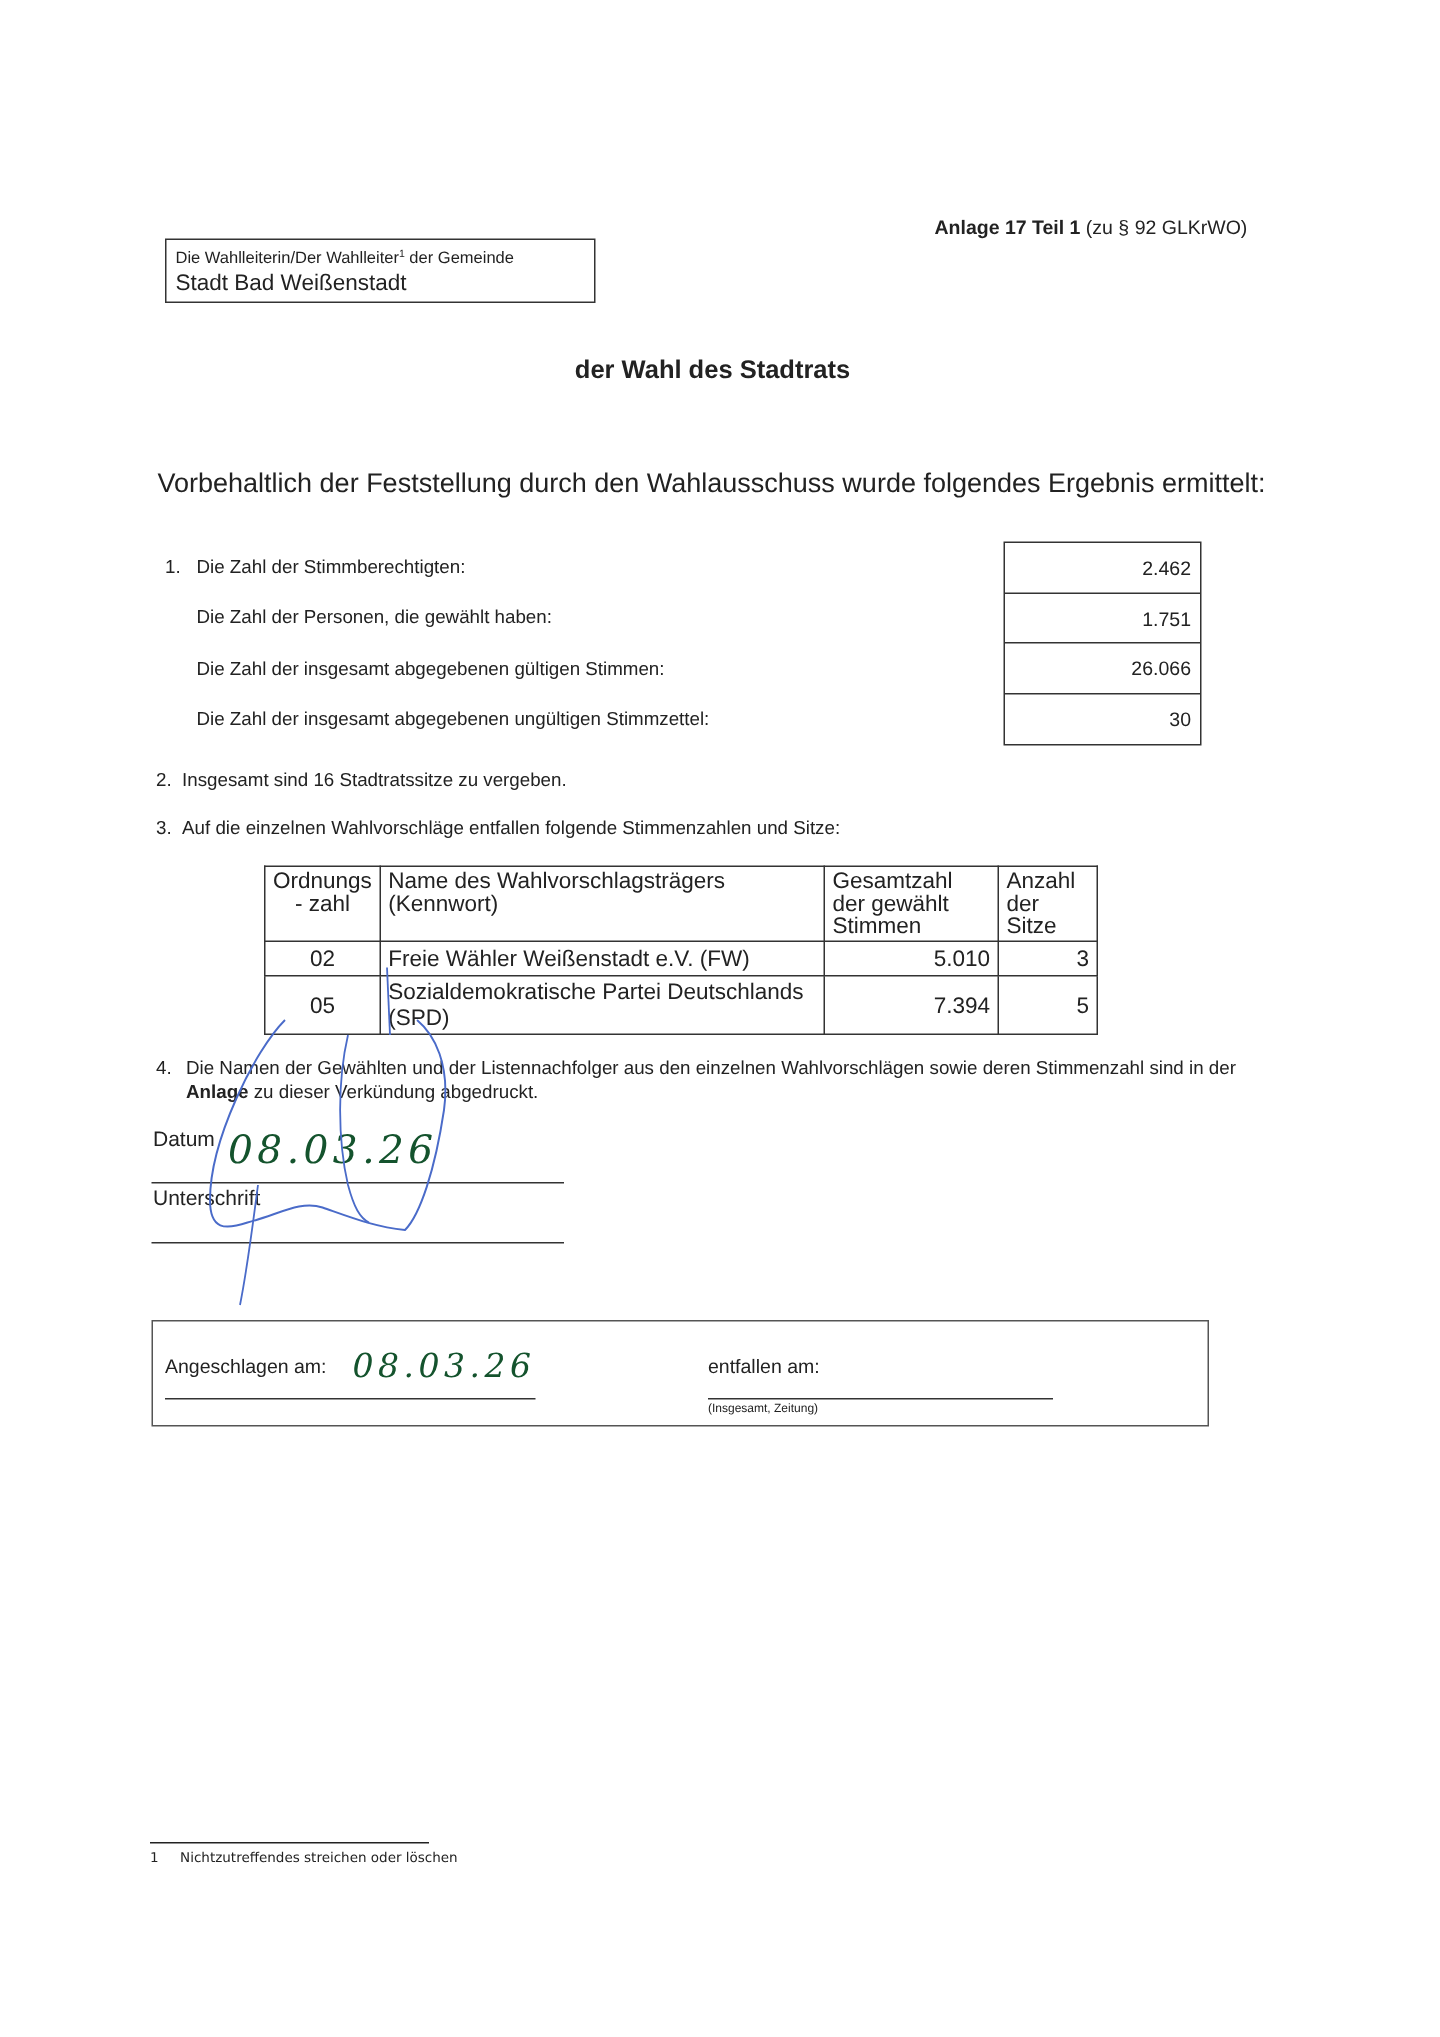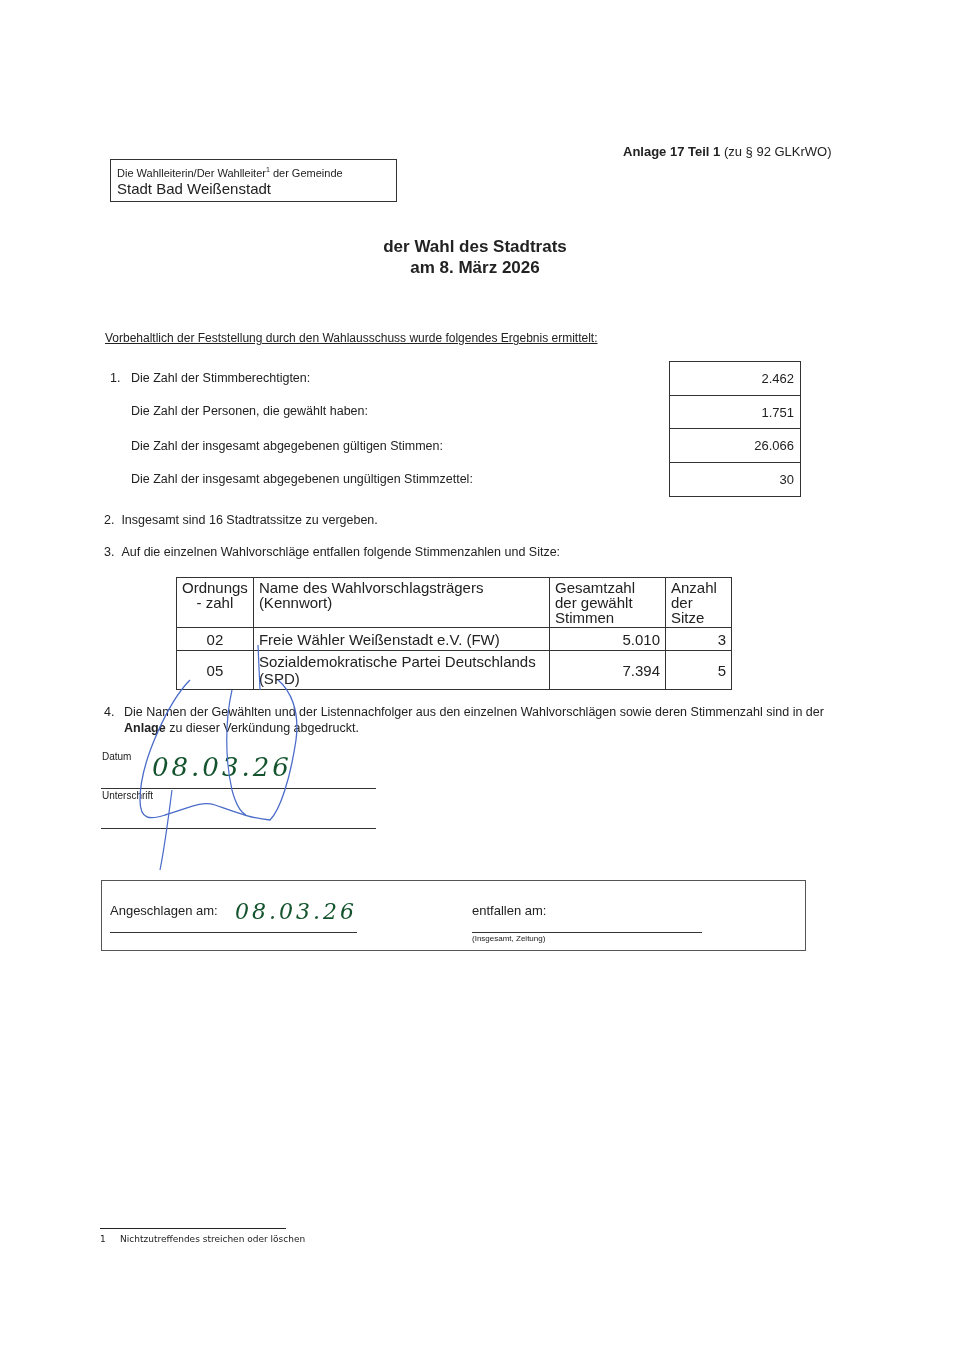--- a/index.html
+++ b/index.html
@@ -5,39 +5,39 @@
     html, body { margin: 0; padding: 0; background: #ffffff; }
     body { width: 960px; height: 1358px; position: relative; overflow: hidden;
            font-family: "Liberation Sans", sans-serif; color: #222; }
     .abs { position: absolute; }
     .anlage { left: 623px; top: 144px; font-size: 13px; }
     .anlage b { font-weight: bold; }
     .hdrbox { left: 110px; top: 159px; width: 287px; height: 43px; border: 1px solid #333; box-sizing: border-box; padding: 3px 6px; }
     .hdrbox .small { font-size: 11px; line-height: 13px; }
     .hdrbox .big { font-size: 15px; line-height: 18px; }
     .title { left: 200px; width: 550px; top: 236px; text-align: center; font-weight: bold; font-size: 17px; line-height: 21px; }
-    .intro { left: 105px; top: 331px; font-size: 12px; text-decoration: underline; }
+    .intro { left: 105px; top: 312px; font-size: 18px; }
     .q-label { font-size: 12.5px; }
     .q-num { left: 110px; }
     .valbox { left: 669px; top: 361px; width: 132px; border: 1px solid #333; box-sizing: border-box; }
     .valbox .cell { height: 33.5px; border-bottom: 1px solid #333; box-sizing: border-box; text-align: right; padding-right: 6px; line-height: 33px; font-size: 13px; }
     .valbox .cell:last-child { border-bottom: none; }
     .p2 { left: 104px; top: 513px; font-size: 12.5px; }
     .p3 { left: 104px; top: 545px; font-size: 12.5px; }
     table.res { position: absolute; left: 128px; top: 577px; width: 556px; border-collapse: collapse; font-size: 15px; margin-left: 48px; }
     table.res th, table.res td { border: 1px solid #333; padding: 2px 5px; }
     table.res th { font-weight: normal; text-align: left; vertical-align: top; line-height: 15px; height: 32px; }
     table.res td { height: 18px; }
     .c-num { width: 55px; text-align: center !important; }
     .c-votes { width: 105px; text-align: right; }
     .c-seats { width: 55px; text-align: right; }
     .p4 { left: 104px; top: 704px; width: 750px; font-size: 12.5px; line-height: 16px; }
     .p4 .txt { display: inline-block; width: 720px; vertical-align: top; }
     .p4 b { font-weight: bold; }
-    .sig-label { font-size: 10px; text-align: right; }
+    .sig-label { font-size: 14px; text-align: right; }
     .hline { height: 1px; background: #333; }
     .handwriting { font-family: "DejaVu Serif", serif; font-style: italic; color: #14532d; }
     .bottombox { left: 101px; top: 880px; width: 705px; height: 71px; border: 1px solid #555; box-sizing: border-box; }
     .fn-line { left: 100px; top: 1228px; width: 186px; height: 1px; background: #222; }
     .fn { left: 100px; top: 1234px; font-size: 9px; font-family: "DejaVu Sans", sans-serif; }
     svg.scribble { position: absolute; left: 0; top: 0; pointer-events: none; }
   </style>
 </head>
 <body>
 
@@ -47,21 +47,20 @@
 
 <div class="abs hdrbox">
   <div class="small">
     <span>Die Wahlleiterin/Der Wahlleiter</span><sup style="font-size:7px">1</sup><span> der Gemeinde</span>
   </div>
   <div class="big">Stadt Bad Weißenstadt</div>
 </div>
 
 <div class="abs title">
   <div>der Wahl des Stadtrats</div>
-  <div>am 8. März 2026</div>
 </div>
 
 <div class="abs intro">Vorbehaltlich der Feststellung durch den Wahlausschuss wurde folgendes Ergebnis ermittelt:</div>
 
 <div class="abs q-label q-num" style="top:371px">1.</div>
 <div class="abs q-label" style="left:131px; top:371px">Die Zahl der Stimmberechtigten:</div>
 <div class="abs q-label" style="left:131px; top:404px">Die Zahl der Personen, die gewählt haben:</div>
 <div class="abs q-label" style="left:131px; top:439px">Die Zahl der insgesamt abgegebenen gültigen Stimmen:</div>
 <div class="abs q-label" style="left:131px; top:472px">Die Zahl der insgesamt abgegebenen ungültigen Stimmzettel:</div>
 

